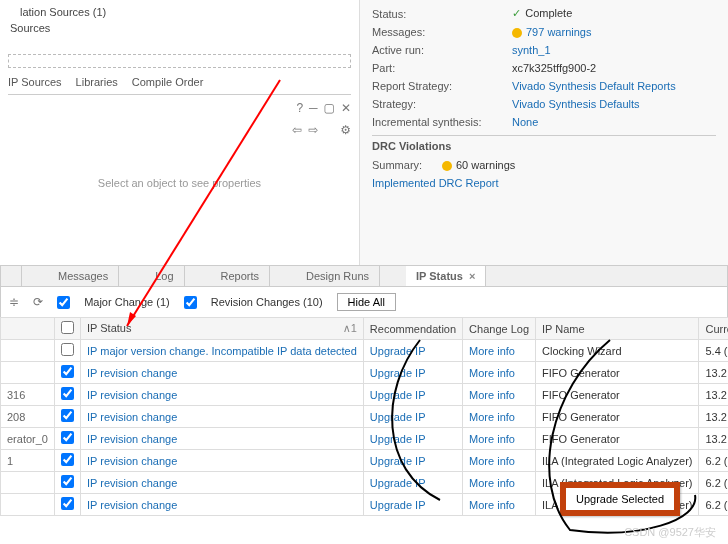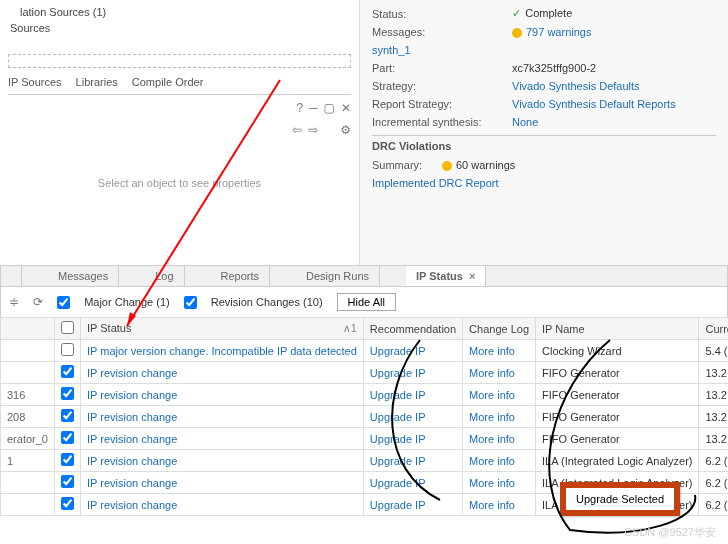--- a/index.html
+++ b/index.html
@@ -69,33 +69,34 @@
   <div class="right-pane">
     <div class="kv-row">
         <div class="kv-key">Status:</div>
         <div class="kv-val"><span class="green-check">✓</span><span>Complete</span></div>
       </div>
     <div class="kv-row">
         <div class="kv-key">Messages:</div>
         <div class="kv-val"><span class="orange-dot"></span><span class="link">797 warnings</span></div>
       </div>
     <div class="kv-row">
+        <div class="kv-key">Active run:</div>
         <div class="kv-val link">synth_1</div>
       </div>
     <div class="kv-row">
         <div class="kv-key">Part:</div>
         <div class="kv-val">xc7k325tffg900-2</div>
       </div>
     <div class="kv-row">
+        <div class="kv-key">Report Strategy:</div>
+        <div class="kv-val link">Vivado Synthesis Default Reports</div>
+      </div>
+    <div class="kv-row">
         <div class="kv-key">Strategy:</div>
         <div class="kv-val link">Vivado Synthesis Defaults</div>
-      </div>
-    <div class="kv-row">
-        <div class="kv-key">Report Strategy:</div>
-        <div class="kv-val link">Vivado Synthesis Default Reports</div>
       </div>
     <div class="kv-row">
         <div class="kv-key">Incremental synthesis:</div>
         <div class="kv-val link">None</div>
       </div>
 
     <div class="section-head">DRC Violations</div>
     <div class="kv-row">
         <div class="kv-key" style="width:70px;">Summary:</div>
         <div class="kv-val"><span class="orange-dot"></span><span>60 warnings</span></div>

